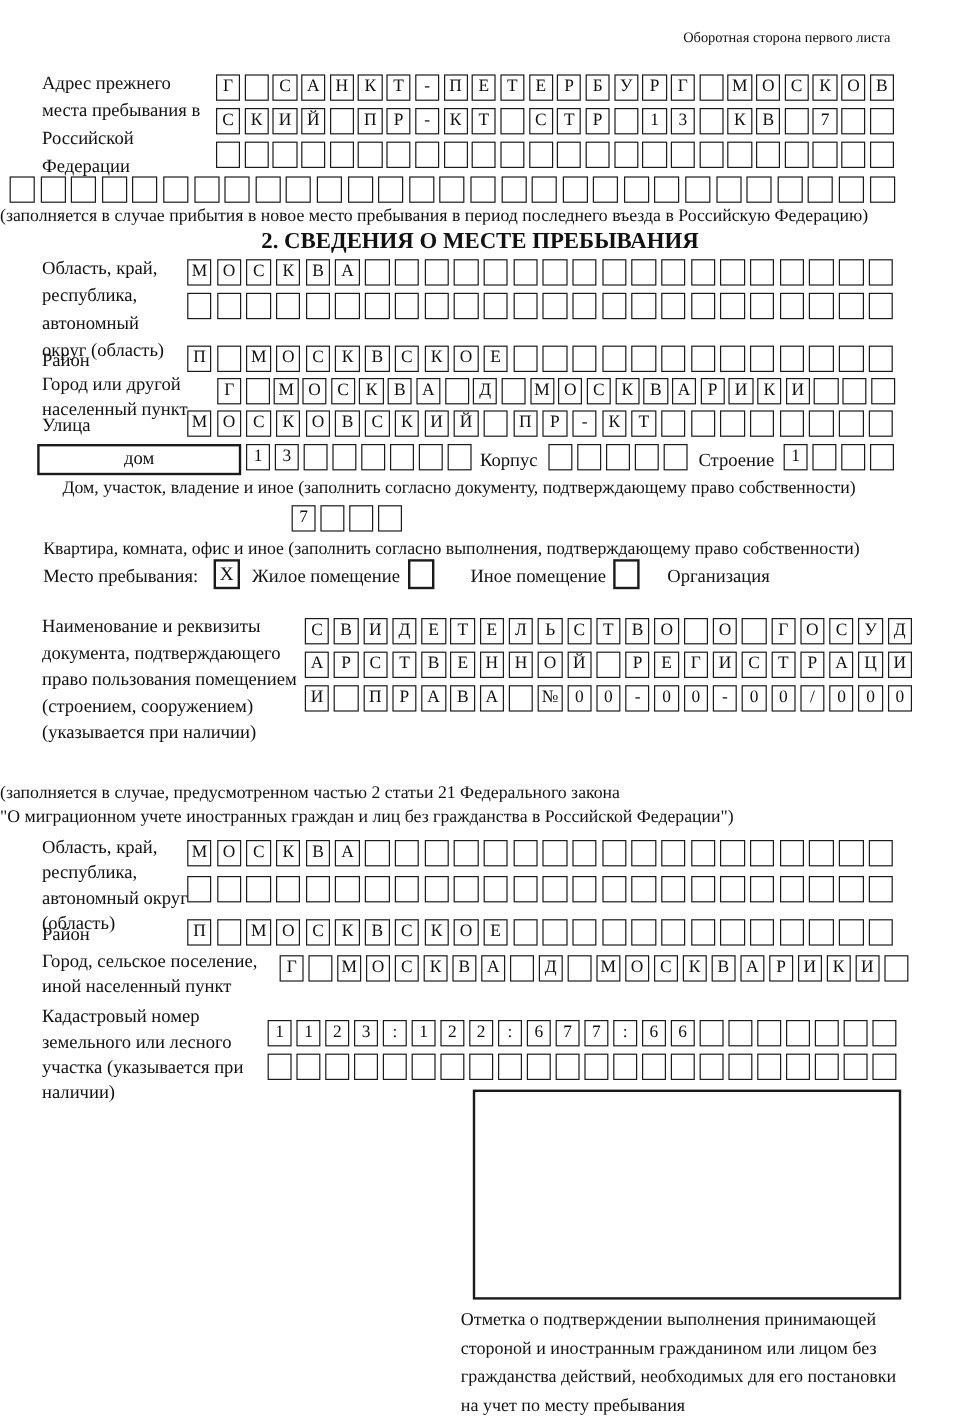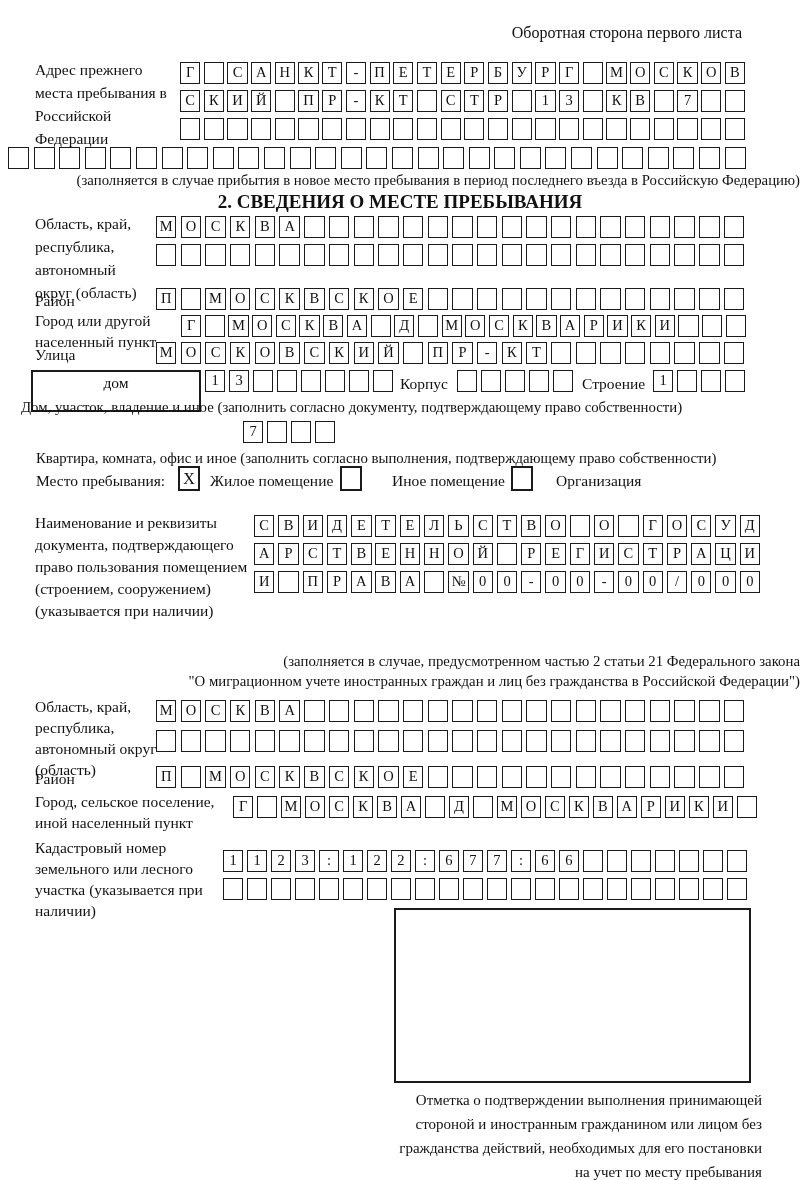--- a/index.html
+++ b/index.html
@@ -1,31 +1,31 @@
 <!DOCTYPE html>
 <html><head>
 <meta charset="utf-8">
 <style>
   html,body{margin:0;padding:0;background:#ffffff;}
   #page{position:relative;width:800px;height:1180px;background:#ffffff;color:#111;
         font-family:"Liberation Serif", serif;overflow:hidden;}
   .lbl{position:absolute;font-size:15.5px;line-height:23px;color:#111;}
-  .cap{position:absolute;font-size:14.8px;color:#111;text-align:right;}
+  .cap{position:absolute;font-size:14.8px;color:#111;text-align:left;}
   .cap-left{position:absolute;font-size:14.8px;color:#111;text-align:left;white-space:nowrap;}
-  .h-right{position:absolute;top:24px;right:58px;font-size:16px;color:#111;}
+  .h-right{position:absolute;top:24px;right:58px;font-size:12px;color:#111;}
   .h-sec{position:absolute;left:0;width:800px;text-align:center;font-weight:bold;font-size:19px;color:#111;}
   .cells{position:absolute;display:flex;}
   .cell{box-sizing:border-box;flex:none;width:20.2px;height:22px;margin-right:3.5px;
         border:1.7px solid #1b1b1b;text-align:center;font-size:14.5px;line-height:19px;
         font-family:"Liberation Serif",serif;color:#111;overflow:hidden;}
   .p247 .cell{width:20.4px;margin-right:4.3px;}
   .p255 .cell{width:21px;margin-right:4.6px;}
   .p240 .cell{width:20.2px;margin-right:3.8px;}
   .p243 .cell{width:20.4px;margin-right:3.9px;}
-  .bigbox{position:absolute;box-sizing:border-box;border:2px solid #1b1b1b;height:42px;
+  .bigbox{position:absolute;box-sizing:border-box;border:2px solid #1b1b1b;height:26px;
           text-align:center;font-size:15.5px;line-height:22px;background:#fff;}
   .chk{position:absolute;box-sizing:border-box;width:22px;height:25px;border:2px solid #1b1b1b;
        text-align:center;font-size:16px;line-height:21px;background:#fff;}
   .markbox{position:absolute;box-sizing:border-box;border:2px solid #1b1b1b;background:#fff;}
 </style>
 </head>
 <body>
 
 <div id="page">
 
@@ -302,21 +302,21 @@
       <span class="cell"></span>
       <span class="cell"></span>
     </div>
   <div class="lbl" style="left:582px;top:372px">Строение</div>
   <div class="cells p240" style="left:653px;top:370px">
       <span class="cell">1</span>
       <span class="cell"></span>
       <span class="cell"></span>
       <span class="cell"></span>
     </div>
-  <div class="cap-left" style="left:21px;top:399px">Дом, участок, владение и иное (заполнить согласно документу, подтверждающему право собственности)</div>
+  <div class="cap-left" style="left:52px;top:399px">Дом, участок, владение и иное (заполнить согласно документу, подтверждающему право собственности)</div>
 
   <div class="cells p240" style="left:243px;top:421px">
       <span class="cell">7</span>
       <span class="cell"></span>
       <span class="cell"></span>
       <span class="cell"></span>
     </div>
   <div class="cap-left" style="left:36px;top:450px">Квартира, комната, офис и иное (заполнить согласно выполнения, подтверждающему право собственности)</div>
 
   <div class="lbl" style="left:36px;top:469px">Место пребывания:</div>

